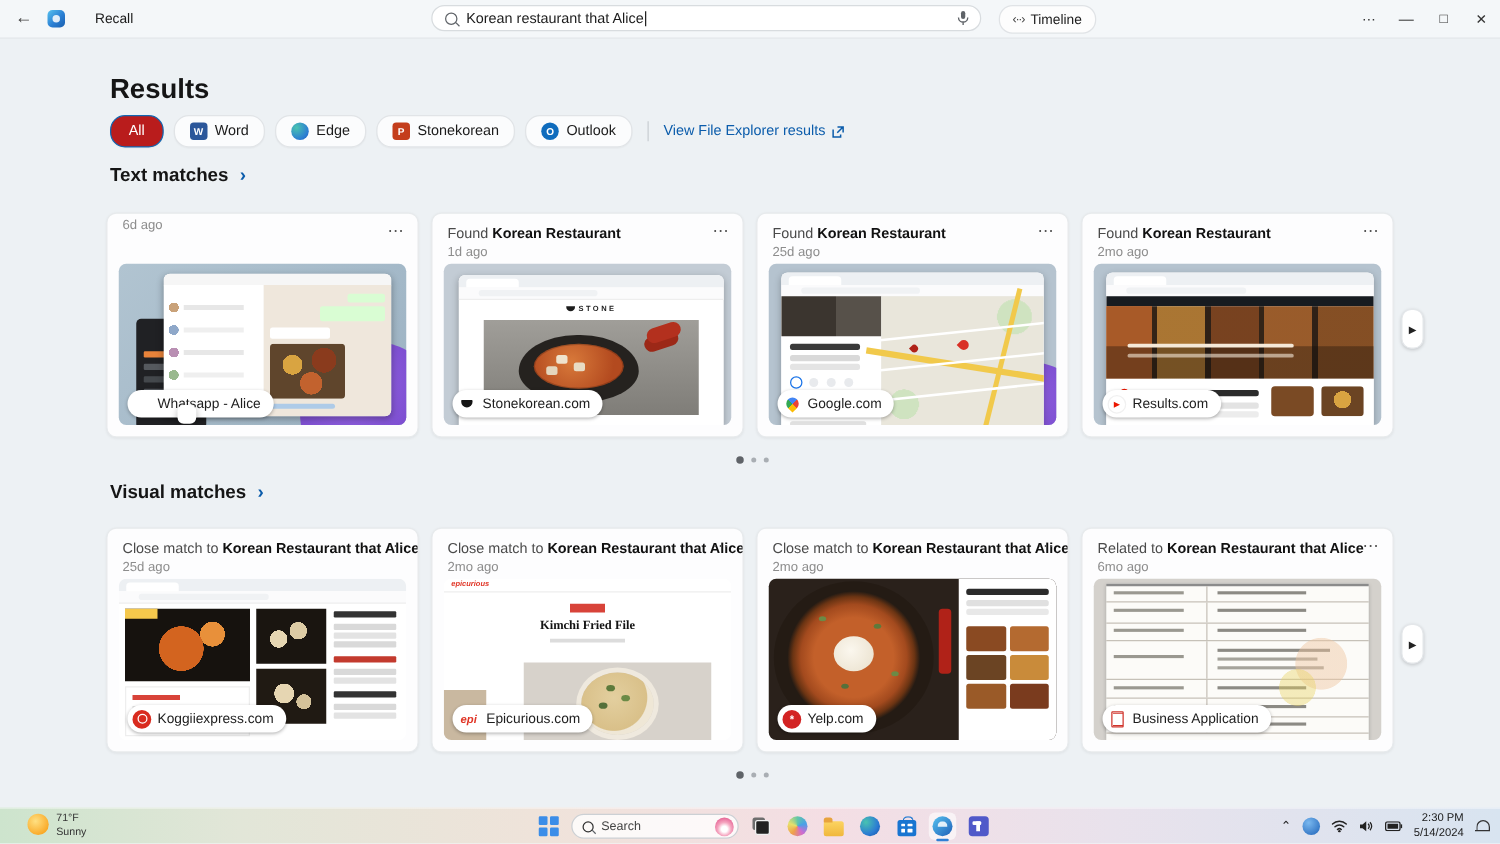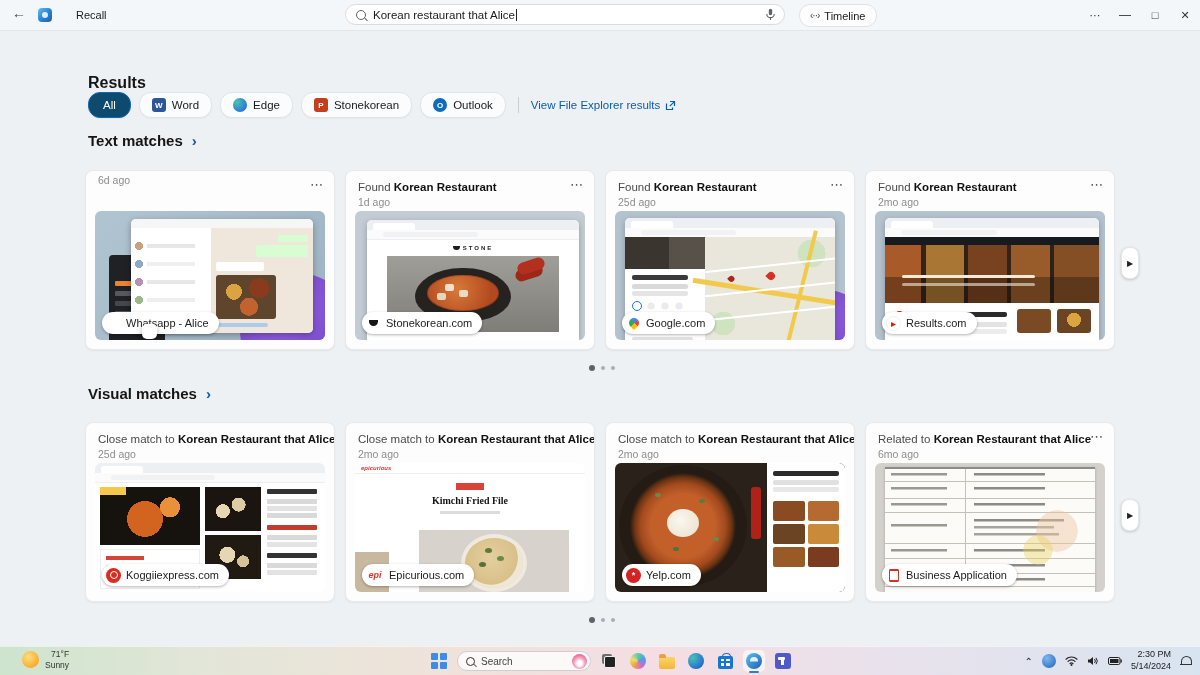--- a/index.html
+++ b/index.html
@@ -19,24 +19,24 @@
   .sq{font-size:11.5px;color:#1b1b1b;white-space:nowrap;}
   .caret{display:inline-block;width:1px;height:12px;background:#222;margin-left:1px;vertical-align:-2px;}
   .mic{margin-left:auto;flex:none;display:flex;}
   .timeline{position:absolute;left:799px;top:4px;height:21px;background:#fdfdfd;border:1px solid #e0e3e6;border-radius:11px;display:flex;align-items:center;gap:5px;padding:0 10px;font-size:11px;color:#1b1b1b;cursor:pointer;}
   .tl-ic{font-size:10px;color:#444;letter-spacing:-1px;}
   .winbtns{position:absolute;right:0;top:0;height:30px;display:flex;align-items:stretch;}
   .wb{width:30px;display:flex;align-items:center;justify-content:center;font-size:11px;color:#333;cursor:pointer;}
   .wb.min{font-size:12px;}
 
   
-  .h1{position:absolute;left:88px;top:74px;font-size:16px;font-weight:700;color:#151515;}
+  .h1{position:absolute;left:88px;top:58px;font-size:22px;font-weight:700;color:#151515;}
   .pills{position:absolute;left:88px;top:92px;display:flex;align-items:center;gap:8px;}
   .pill{height:24px;border-radius:12px;background:#fbfcfd;border:1px solid #e1e4e7;display:flex;align-items:center;gap:6px;padding:0 12px;font-size:11.5px;color:#1b1b1b;cursor:pointer;box-shadow:0 1px 1px rgba(0,0,0,.03);}
-  .pill.active{background:#0c4a6e;border-color:#1266b1;color:#fff;padding:0 14px;}
+  .pill.active{background:#b91c1c;border-color:#1266b1;color:#fff;padding:0 14px;}
   .fic{width:14px;height:14px;border-radius:3px;display:flex;align-items:center;justify-content:center;font-size:8px;font-weight:700;color:#fff;flex:none;}
   .fic.word{background:#2b579a;}.fic.word::before{content:"W";}
   .fic.edge{border-radius:50%;background:radial-gradient(circle at 30% 30%,#49c3b1,#2b7cd3 70%,#1550a0);}
   .fic.ppt{background:#c43e1c;}.fic.ppt::before{content:"P";}
   .fic.outlook{background:#0f6cbd;border-radius:50%;}.fic.outlook::before{content:"O";}
   .vdiv{width:1px;height:16px;background:#c9ced2;margin:0 4px;}
   .felink{display:flex;align-items:center;gap:5px;color:#0b5cab;font-size:11.5px;cursor:pointer;}
 
   
   .sech{position:absolute;font-size:15px;font-weight:700;color:#151515;display:flex;align-items:center;gap:9px;}
@@ -168,21 +168,21 @@
   .t8 .tl{width:38%;border-right:1px solid #c6c1b8;background:linear-gradient(#9a9890,#9a9890) no-repeat 6px 40%/70% 2.5px;}
   .t8 .td{flex:1;background:linear-gradient(#8c8a84,#8c8a84) no-repeat 8px 40%/55% 2.5px;}
   .t8 .tr.tall .td{background:linear-gradient(#8c8a84,#8c8a84) no-repeat 8px 22%/70% 2.5px,linear-gradient(#a5a39b,#a5a39b) no-repeat 8px 48%/62% 2.5px,linear-gradient(#a5a39b,#a5a39b) no-repeat 8px 74%/66% 2.5px;}
   .t8 .stamp{right:24px;top:44px;width:48px;height:48px;border-radius:50%;background:radial-gradient(circle,#eec49e 0 60%,transparent 62%);opacity:.45;}
   .t8 .stamp2{right:50px;top:70px;width:34px;height:34px;border-radius:50%;background:radial-gradient(circle,#e8d25e 0 60%,transparent 62%);opacity:.4;}
 
   
   .taskbar{position:absolute;left:0;right:0;bottom:0;height:28px;background:linear-gradient(90deg,#cde4cd 0%,#e2e6d8 16%,#efe3da 36%,#f4dee4 55%,#e9e2ec 74%,#d8e4f0 100%);border-top:1px solid rgba(255,255,255,.5);}
   .weather{position:absolute;left:22px;top:2px;display:flex;align-items:center;gap:6px;cursor:pointer;}
   .sun{width:17px;height:17px;border-radius:50%;background:radial-gradient(circle at 38% 35%,#ffe082,#f9a825 75%);}
-  .wtxt{font-size:8.5px;color:#333;line-height:1.25;text-align:right;}
+  .wtxt{font-size:8.5px;color:#333;line-height:1.25;}
   .centerbar{position:absolute;left:428px;top:3px;display:flex;align-items:center;gap:7px;}
   .winlogo{width:16px;height:16px;display:grid;grid-template-columns:1fr 1fr;gap:1.5px;cursor:pointer;}
   .winlogo i{background:#3b8de8;border-radius:1px;}
   .tsearch{width:134px;height:20px;background:rgba(255,255,255,.8);border:1px solid #ccd0d4;border-radius:10px;display:flex;align-items:center;gap:6px;padding:0 3px 0 8px;box-sizing:border-box;font-size:10px;color:#444;cursor:pointer;}
   .tsearch .lens{width:7px;height:7px;margin:0;border-color:#333;}
   .tsearch .lens::after{left:6px;top:7px;}
   .lotus{margin-left:auto;width:15px;height:15px;border-radius:50%;background:radial-gradient(circle at 50% 62%,#fff 0 20%,#f5a6c0 45%,#e86a9a 75%,#7aa85a 100%);}
   .task{position:relative;width:22px;height:22px;display:flex;align-items:center;justify-content:center;border-radius:5px;cursor:pointer;}
   .task.active{background:rgba(255,255,255,.6);}
   .task.active::after{content:"";position:absolute;bottom:-1px;left:50%;transform:translateX(-50%);width:10px;height:2.5px;border-radius:2px;background:#2f7fd6;}

